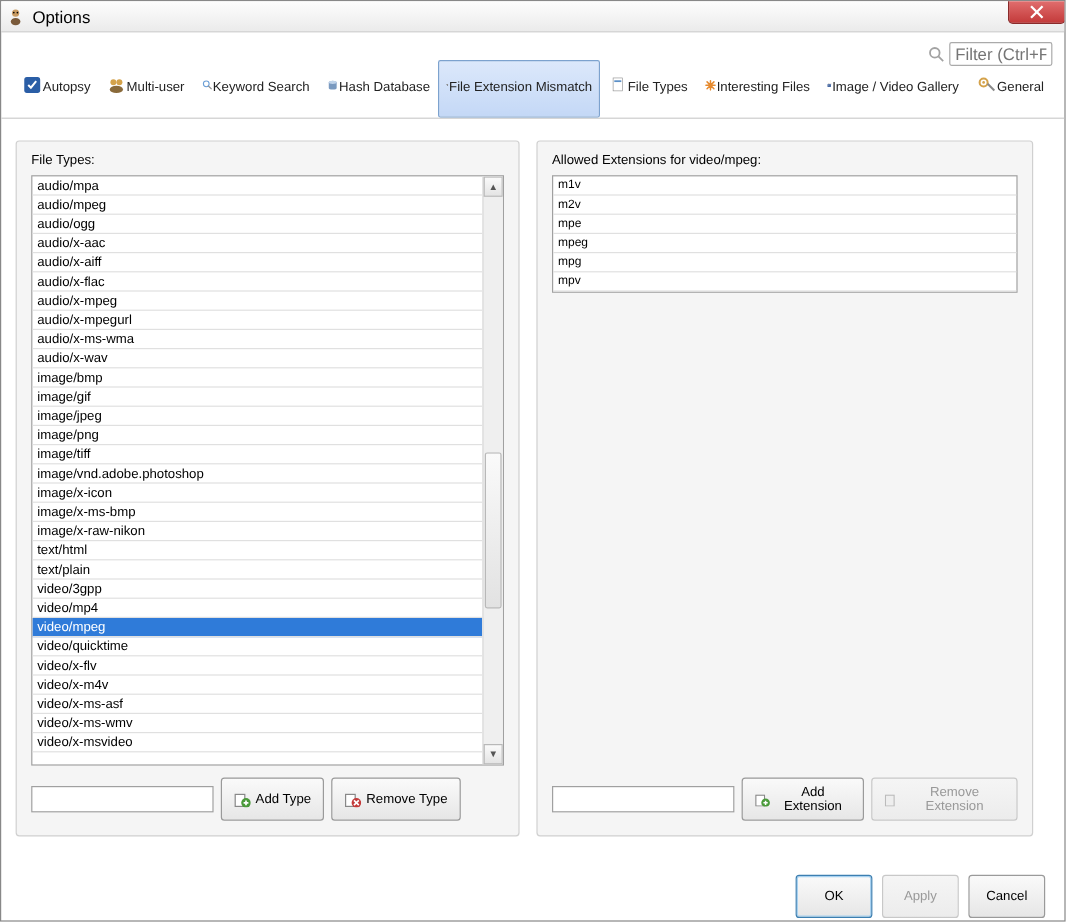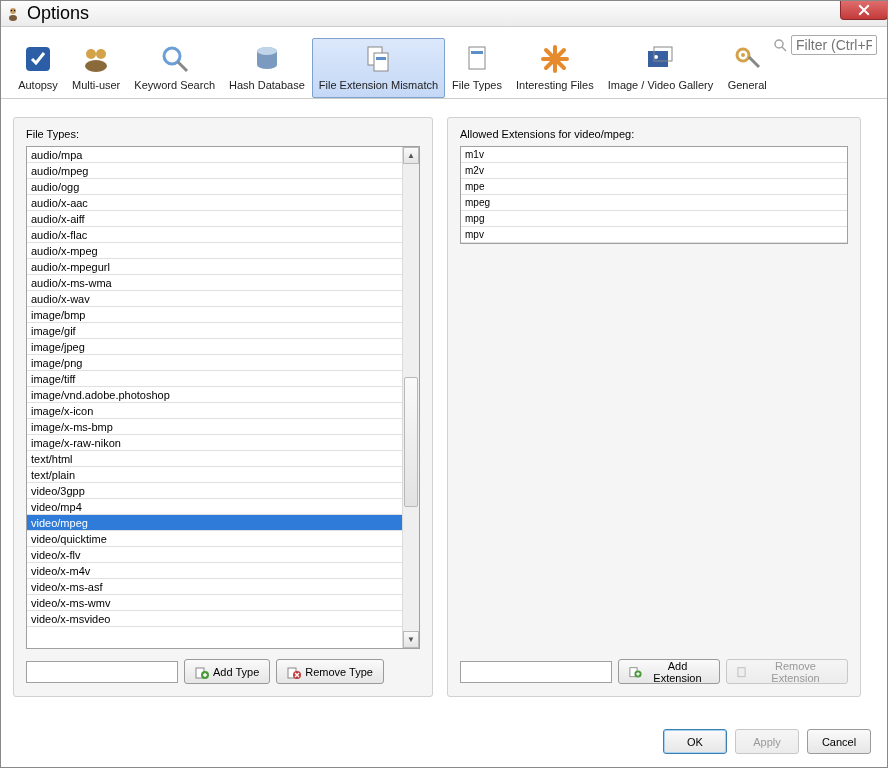--- a/index.html
+++ b/index.html
@@ -19,21 +19,21 @@
     border-bottom: 1px solid #ccc;
     display: flex;
     align-items: center;
     padding: 0 4px;
     position: relative;
   }
   .titlebar .app-icon {
     width: 16px; height: 16px;
     margin-right: 6px;
   }
-  .titlebar .title { font-size: 18px; text-align: center; }
+  .titlebar .title { font-size: 14px; text-align: center; }
   .close-btn {
     position: absolute;
     right: -1px; top: -1px;
     width: 48px; height: 20px;
     background: linear-gradient(#e27070, #c33a3a);
     border: 1px solid #8a2a2a;
     border-top: none;
     border-radius: 0 0 4px 4px;
     display: flex;
     align-items: center;
@@ -43,21 +43,21 @@
   .toolbar {
     padding: 4px 10px 0 10px;
     display: flex;
     align-items: flex-end;
     border-bottom: 1px solid #ccc;
     height: 72px;
     position: relative;
   }
   .toolbar-item {
     display: flex;
-    flex-direction: column;
+    flex-direction: row;
     align-items: center;
     padding: 4px 6px 6px 6px;
     font-size: 11px;
     color: #222;
     min-width: 54px;
     cursor: default;
     border: 1px solid transparent;
   }
   .toolbar-item.selected {
     background: linear-gradient(#dce8fb, #c4d8f6);
@@ -157,21 +157,21 @@
     margin-top: 10px;
   }
   .panel-actions input[type="text"] {
     flex: 0 0 140px;
     height: 22px;
     border: 1px solid #a0a0a0;
     padding: 2px 4px;
     font-size: 11px;
   }
   .btn {
-    height: 25px;
+    height: 36px;
     padding: 0 10px;
     background: linear-gradient(#fafafa, #e6e6e6);
     border: 1px solid #9a9a9a;
     border-radius: 3px;
     font-size: 11px;
     display: inline-flex;
     align-items: center;
     gap: 4px;
     cursor: default;
   }

